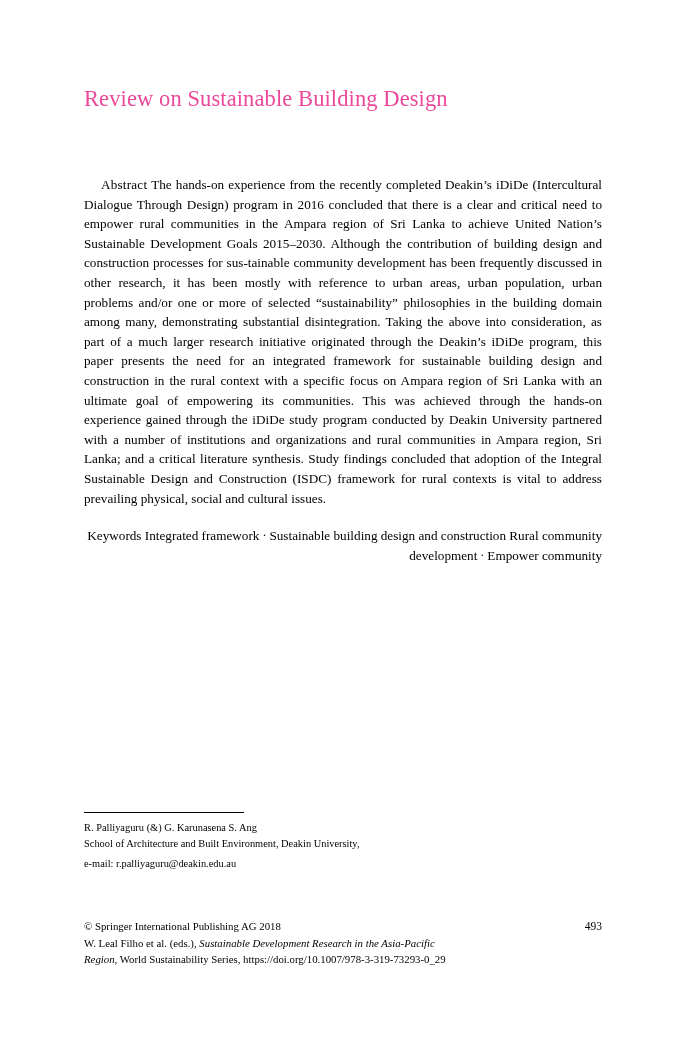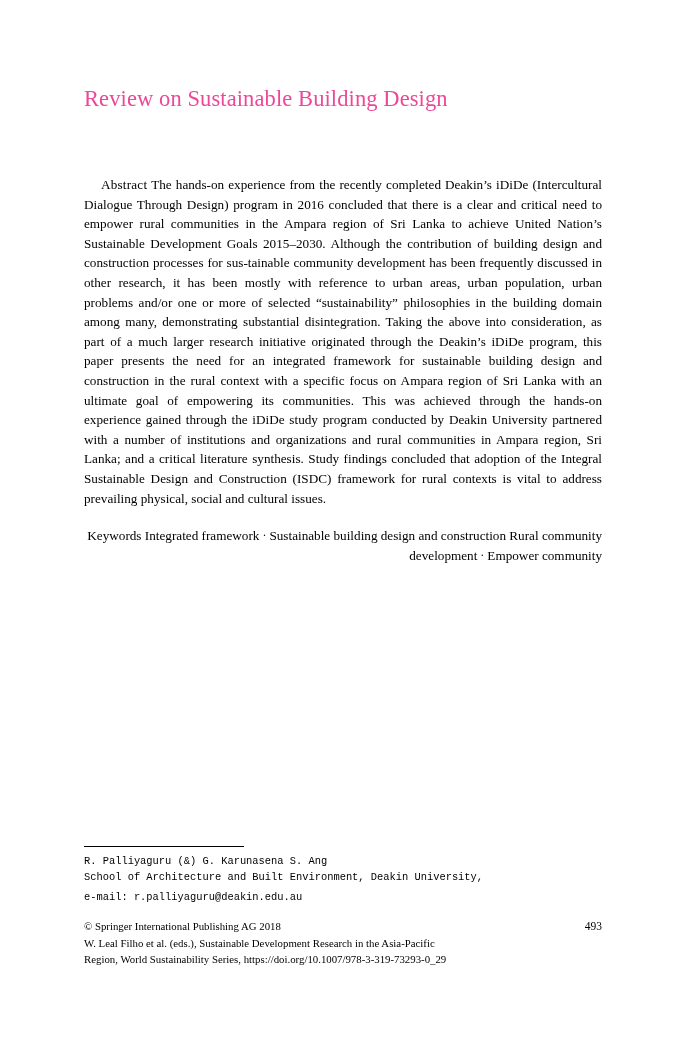--- a/index.html
+++ b/index.html
@@ -73,23 +73,23 @@
   .kw-sep {
     padding: 0 3px;
     font-size: 12px;
     vertical-align: 1px;
   }
 
   
   .footnote {
     position: absolute;
     left: 84px;
-    top: 846px;
+    top: 812px;
     width: 470px;
-    font-family: Liberation Mono, monospace;
+    font-family: Liberation Serif, serif;
     font-size: 10.4px;
     line-height: 15.5px;
   }
   .footnote .rule {
     width: 160px;
     height: 1px;
     background: #000;
     margin-bottom: 7px;
   }
   .footnote .fn-line { display: block; }
@@ -106,21 +106,21 @@
   }
   .copyright .cr-row {
     position: relative;
   }
   .pagenum {
     position: absolute;
     right: 0;
     top: 0;
     font-size: 11.5px;
   }
-  .ital { }
+  .ital { font-style: italic; }
 </style>
 </head>
 <body>
 
 <div class="page">
 
   <div class="content">
 
     <h1 class="title">
       <span class="title-line">Review on Sustainable Building Design</span>

